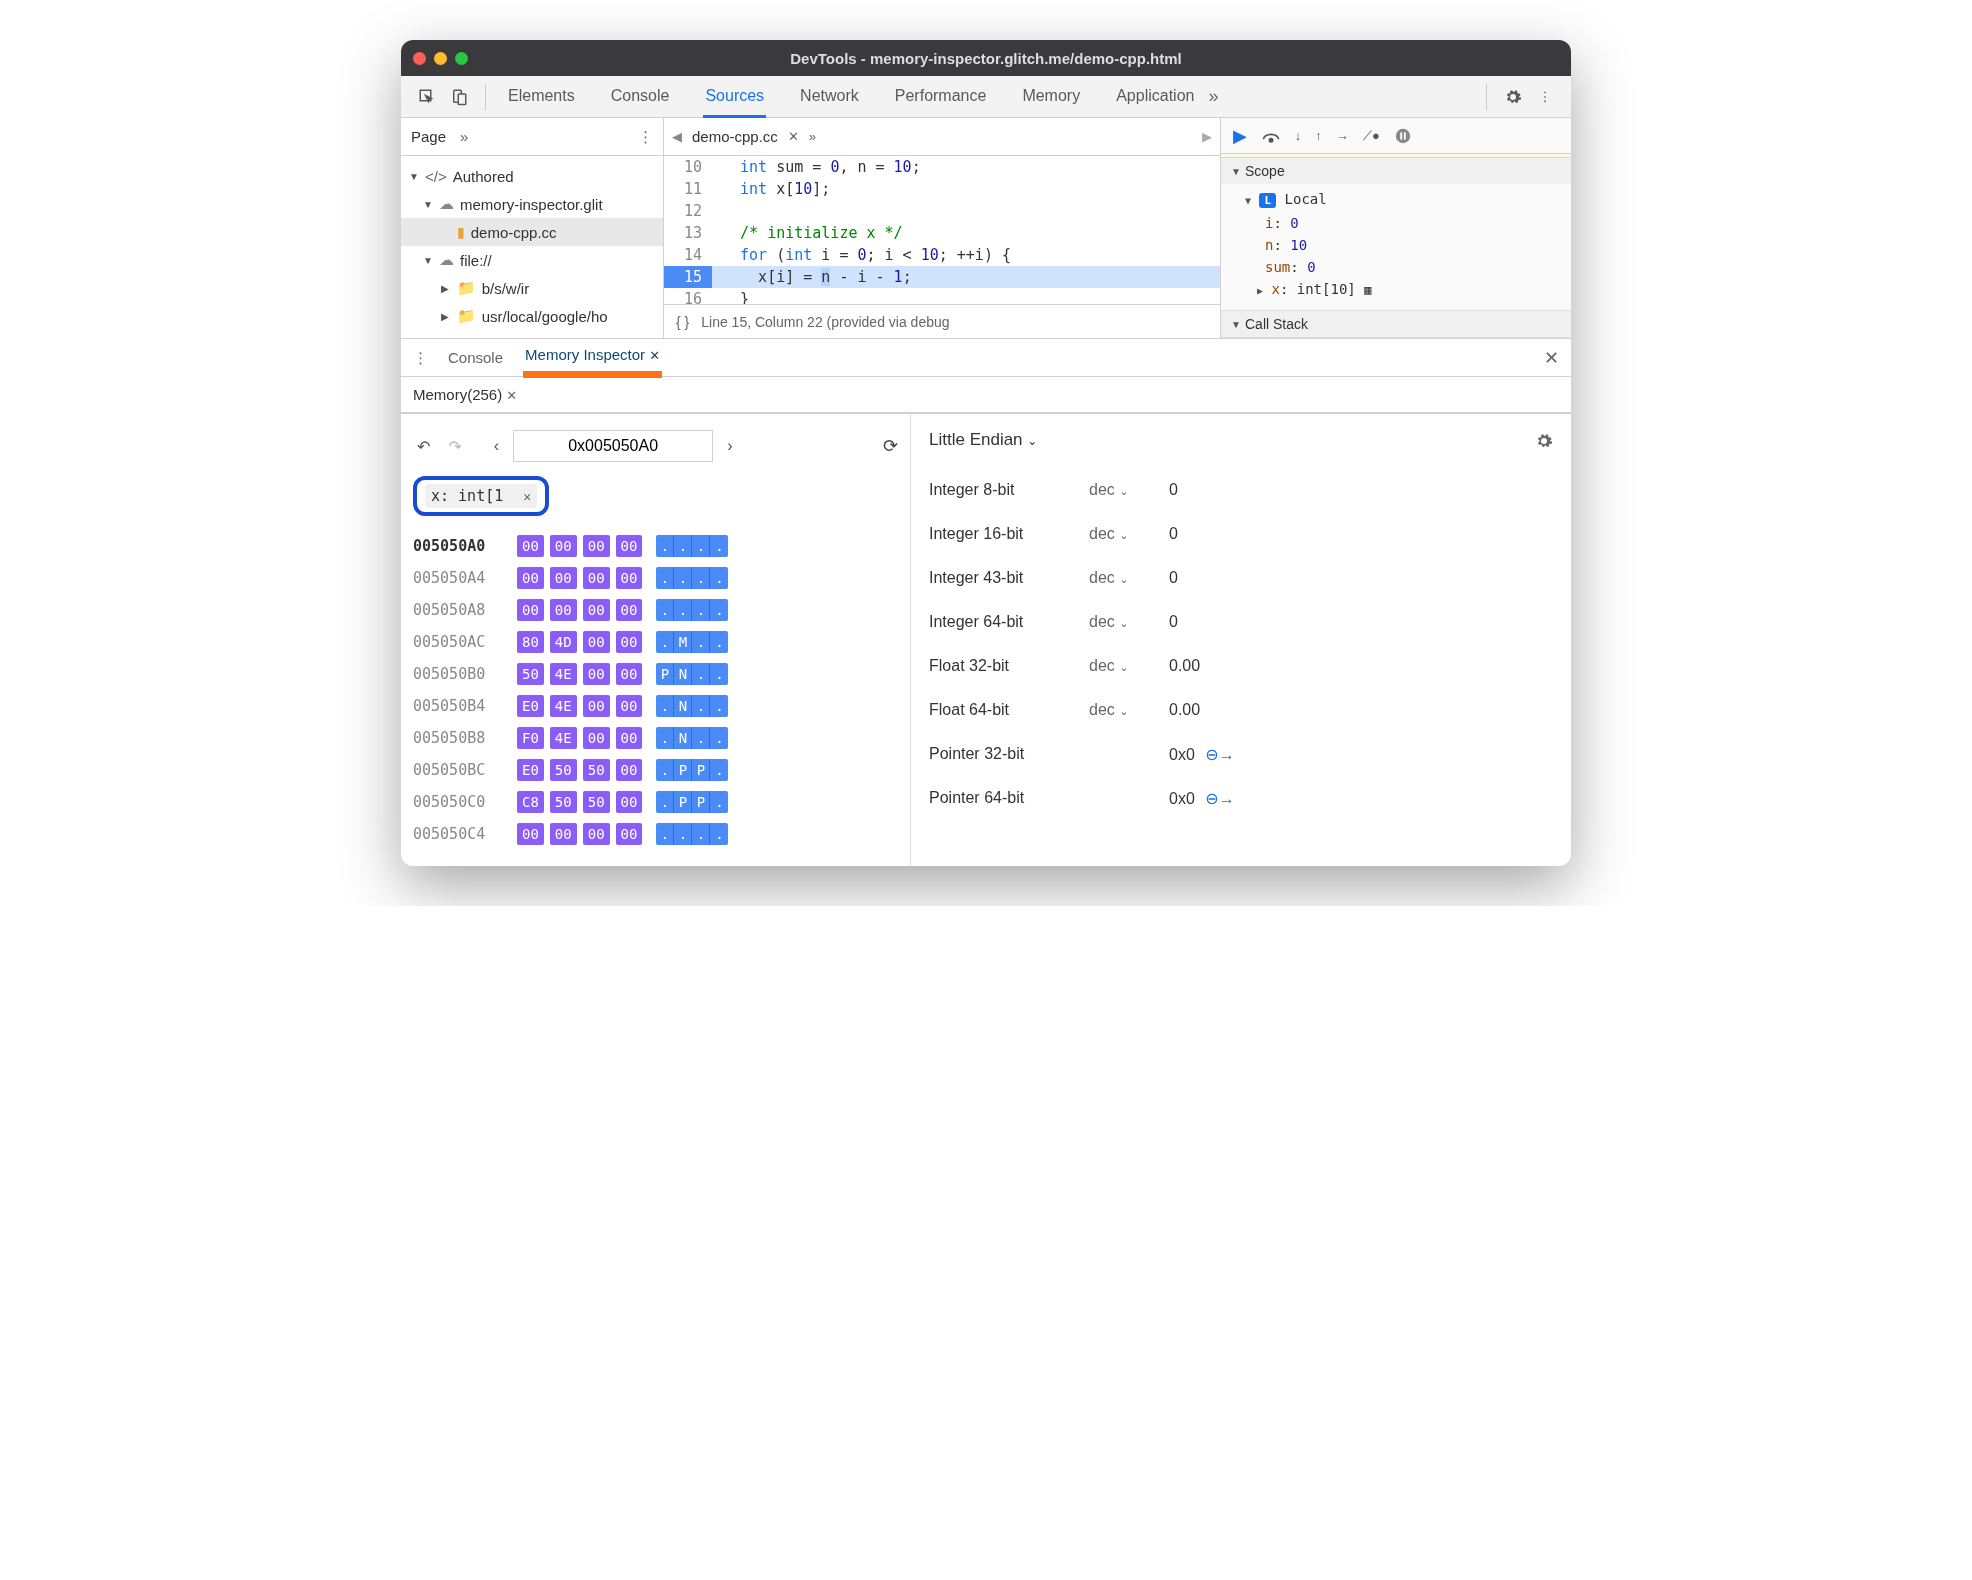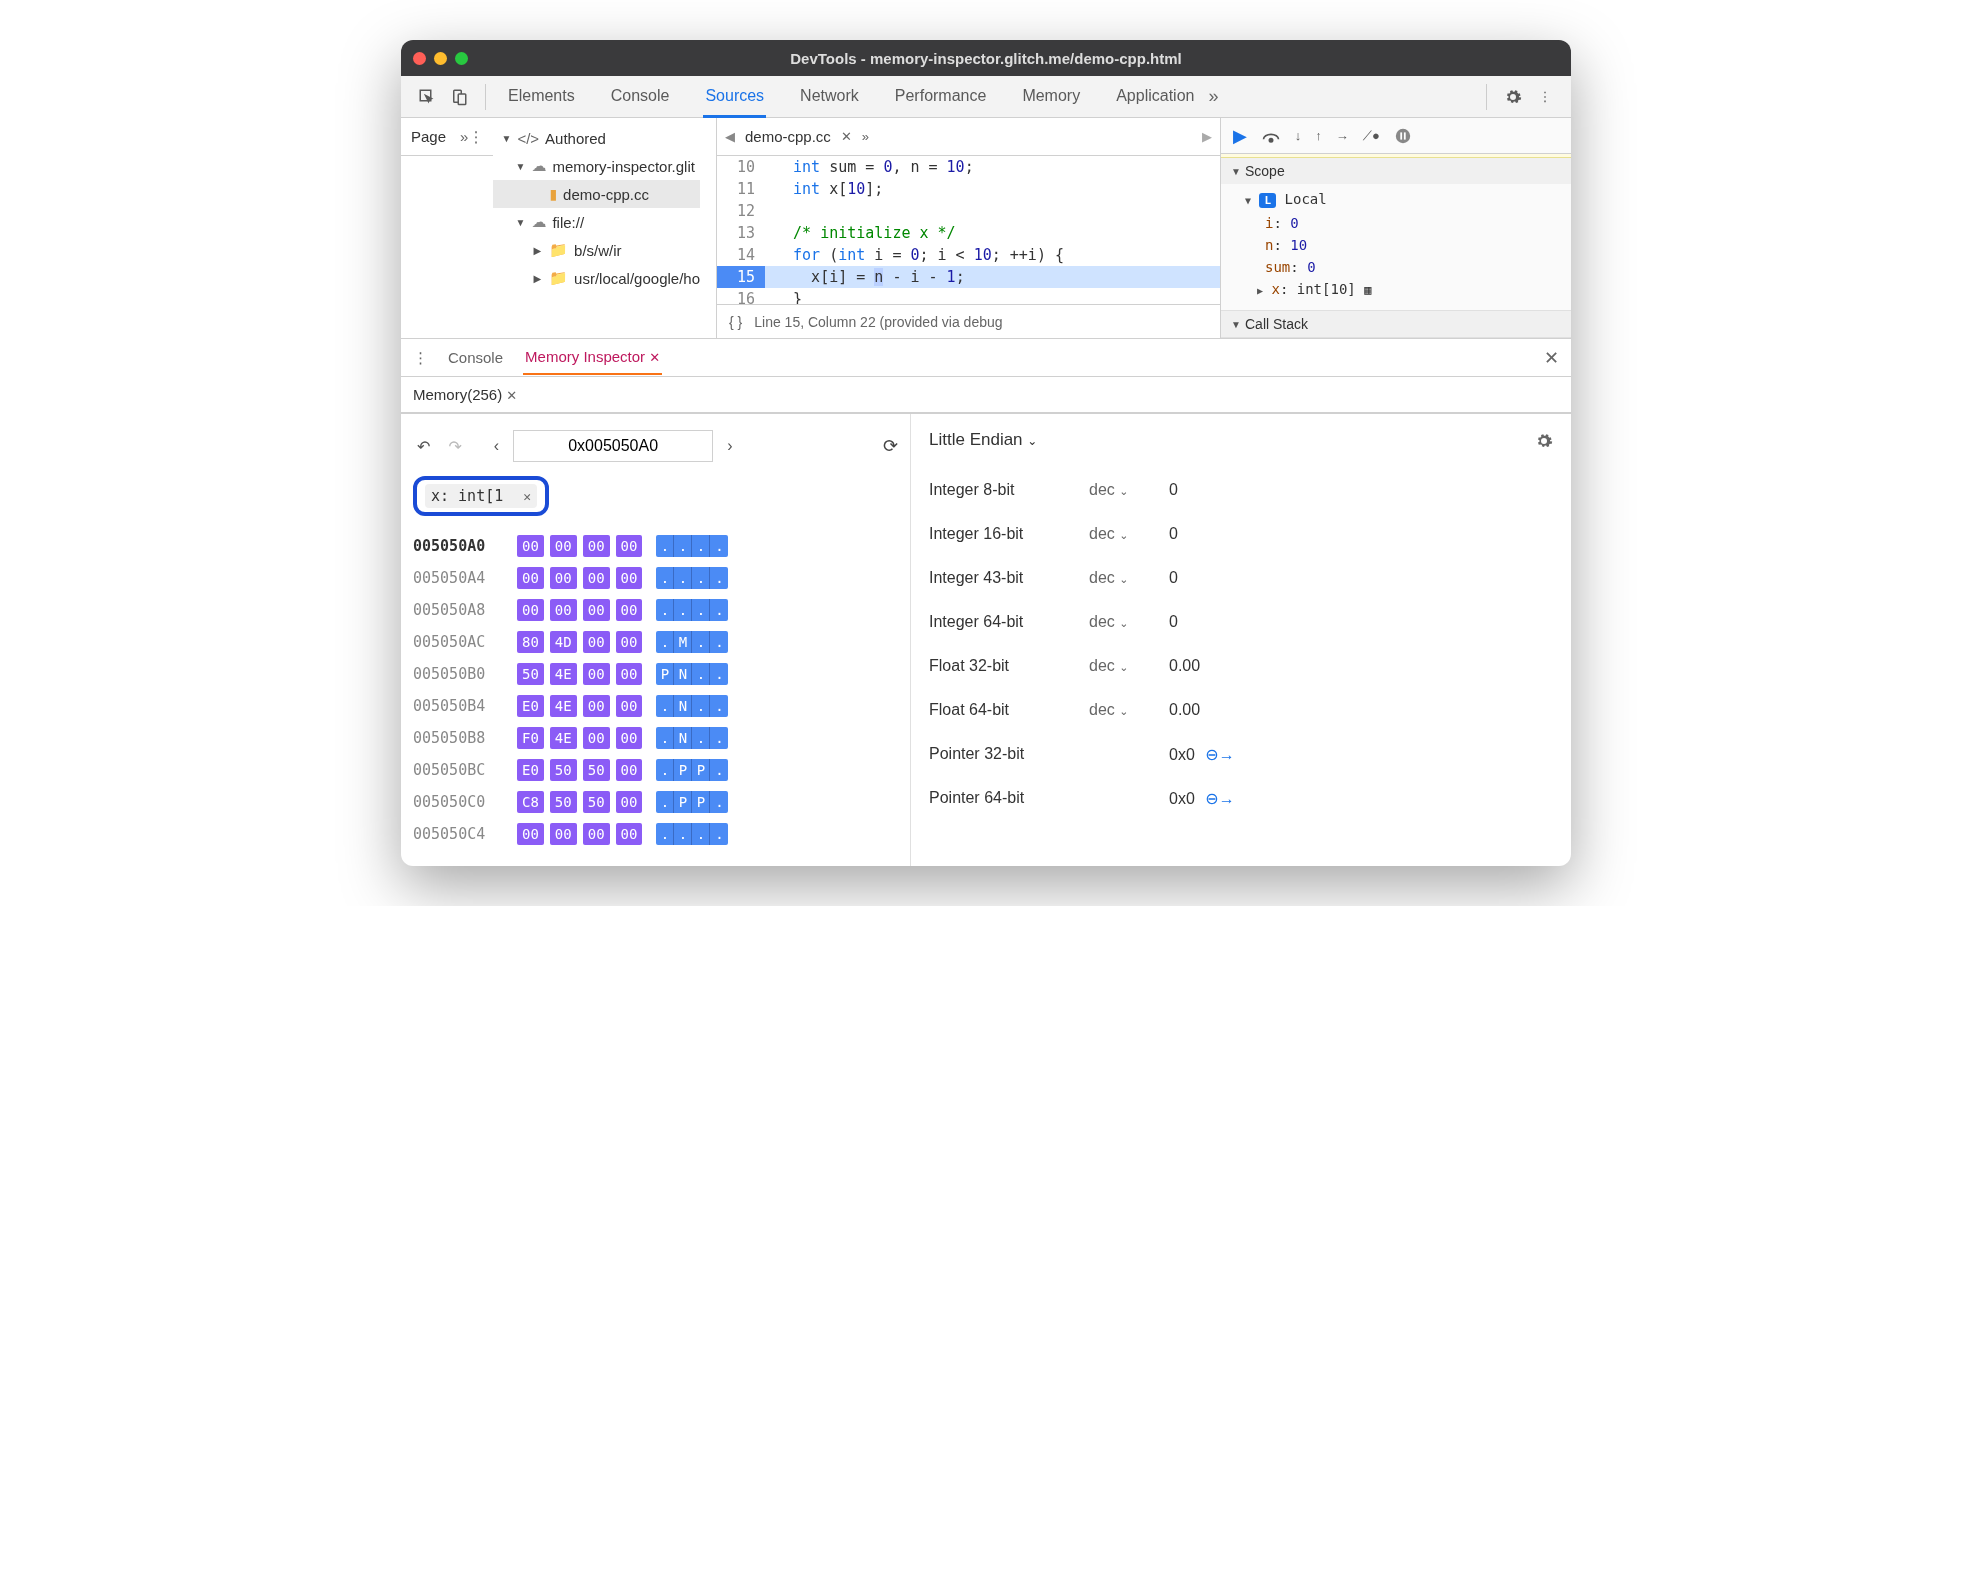--- a/index.html
+++ b/index.html
@@ -13,21 +13,21 @@
 
 .toolbar { display: flex; align-items: center; border-bottom: 1px solid #d0d0d0; height: 42px; padding: 0 10px; background: #f3f3f3; }
 .tb-ico { width: 24px; height: 24px; display: inline-flex; align-items: center; justify-content: center; color: #5a5a5a; margin: 0 4px; }
 .tb-sep { width: 1px; height: 26px; background: #ccc; margin: 0 10px; }
 .tabs { display: flex; gap: 32px; margin-left: 10px; font-size: 16px; color: #5a5a5a; }
 .tab { padding: 10px 2px; cursor: pointer; }
 .tab.active { color: #1a73e8; border-bottom: 3px solid #1a73e8; margin-bottom: -1px; }
 .toolbar .right { margin-left: auto; display: flex; align-items: center; }
 
 .main-row { display: flex; height: 220px; }
-.sidebar { width: 316px; border-right: 1px solid #d0d0d0; display: flex; flex-direction: row; }
+.sidebar { width: 263px; border-right: 1px solid #d0d0d0; display: flex; flex-direction: column; }
 .sb-head { display: flex; align-items: center; border-bottom: 1px solid #d0d0d0; height: 38px; padding: 0 10px; font-size: 15px; }
 .sb-head .ov { margin-left: 14px; color: #666; }
 .sb-head .dots { margin-left: auto; color: #666; }
 .tree { padding: 6px 0; font-size: 15px; overflow: hidden; }
 .tree .row { display: flex; align-items: center; height: 28px; padding-left: 8px; gap: 6px; white-space: nowrap; }
 .tree .sel { background: #e8e8e8; }
 .tri { font-size: 10px; color: #555; width: 10px; }
 .ico-code { color: #666; } .ico-cloud { color: #888; } .ico-file { color: #e8a23c; font-size: 14px; } .ico-folder { color: #e8a23c; }
 
 .editor { flex: 1; display: flex; flex-direction: column; border-right: 1px solid #d0d0d0; min-width: 0; }
@@ -49,21 +49,21 @@
 .db-ctrl svg, .db-ctrl span { color: #4a86e8; }
 .db-sec { border-bottom: 1px solid #e0e0e0; }
 .db-sec .hdr { background: #f0f0f0; padding: 5px 10px; font-size: 14px; display: flex; align-items: center; gap: 4px; }
 .scope-body { padding: 4px 10px 8px 24px; font-family: Menlo, monospace; font-size: 14px; line-height: 22px; }
 .lbadge { background: #1a73e8; color: #fff; font-size: 11px; padding: 1px 5px; border-radius: 3px; font-weight: bold; }
 .vk { color: #994500; } .vv { color: #1a1aa6; }
 
 .drawer { border-top: 1px solid #d0d0d0; }
 .dr-tab { display: flex; align-items: center; height: 38px; border-bottom: 3px solid transparent; padding: 0 12px; gap: 18px; font-size: 15px; }
 .dr-tab .t { padding: 8px 2px; color: #666; }
-.dr-tab .t.active { color: #be185d; border-bottom: 2px solid #f97316; }
+.dr-tab .t.active { color: #0c4a6e; border-bottom: 7px solid #f97316; }
 .dr-tab .close-x { margin-left: auto; font-size: 18px; color: #666; }
 
 .mi-tab { display: flex; align-items: center; height: 36px; padding: 0 12px; font-size: 15px; }
 
 .mi-body { display: flex; border-top: 1px solid #d0d0d0; }
 .mi-left { width: 510px; padding: 16px 12px; border-right: 1px solid #e0e0e0; }
 .mi-nav { display: flex; align-items: center; gap: 10px; margin-bottom: 14px; }
 .mi-nav .arr { color: #555; font-size: 16px; padding: 0 4px; }
 .mi-nav .arr.dis { color: #bbb; }
 .mi-addr { border: 1px solid #d0d0d0; padding: 6px 10px; font-size: 16px; width: 200px; text-align: center; }

